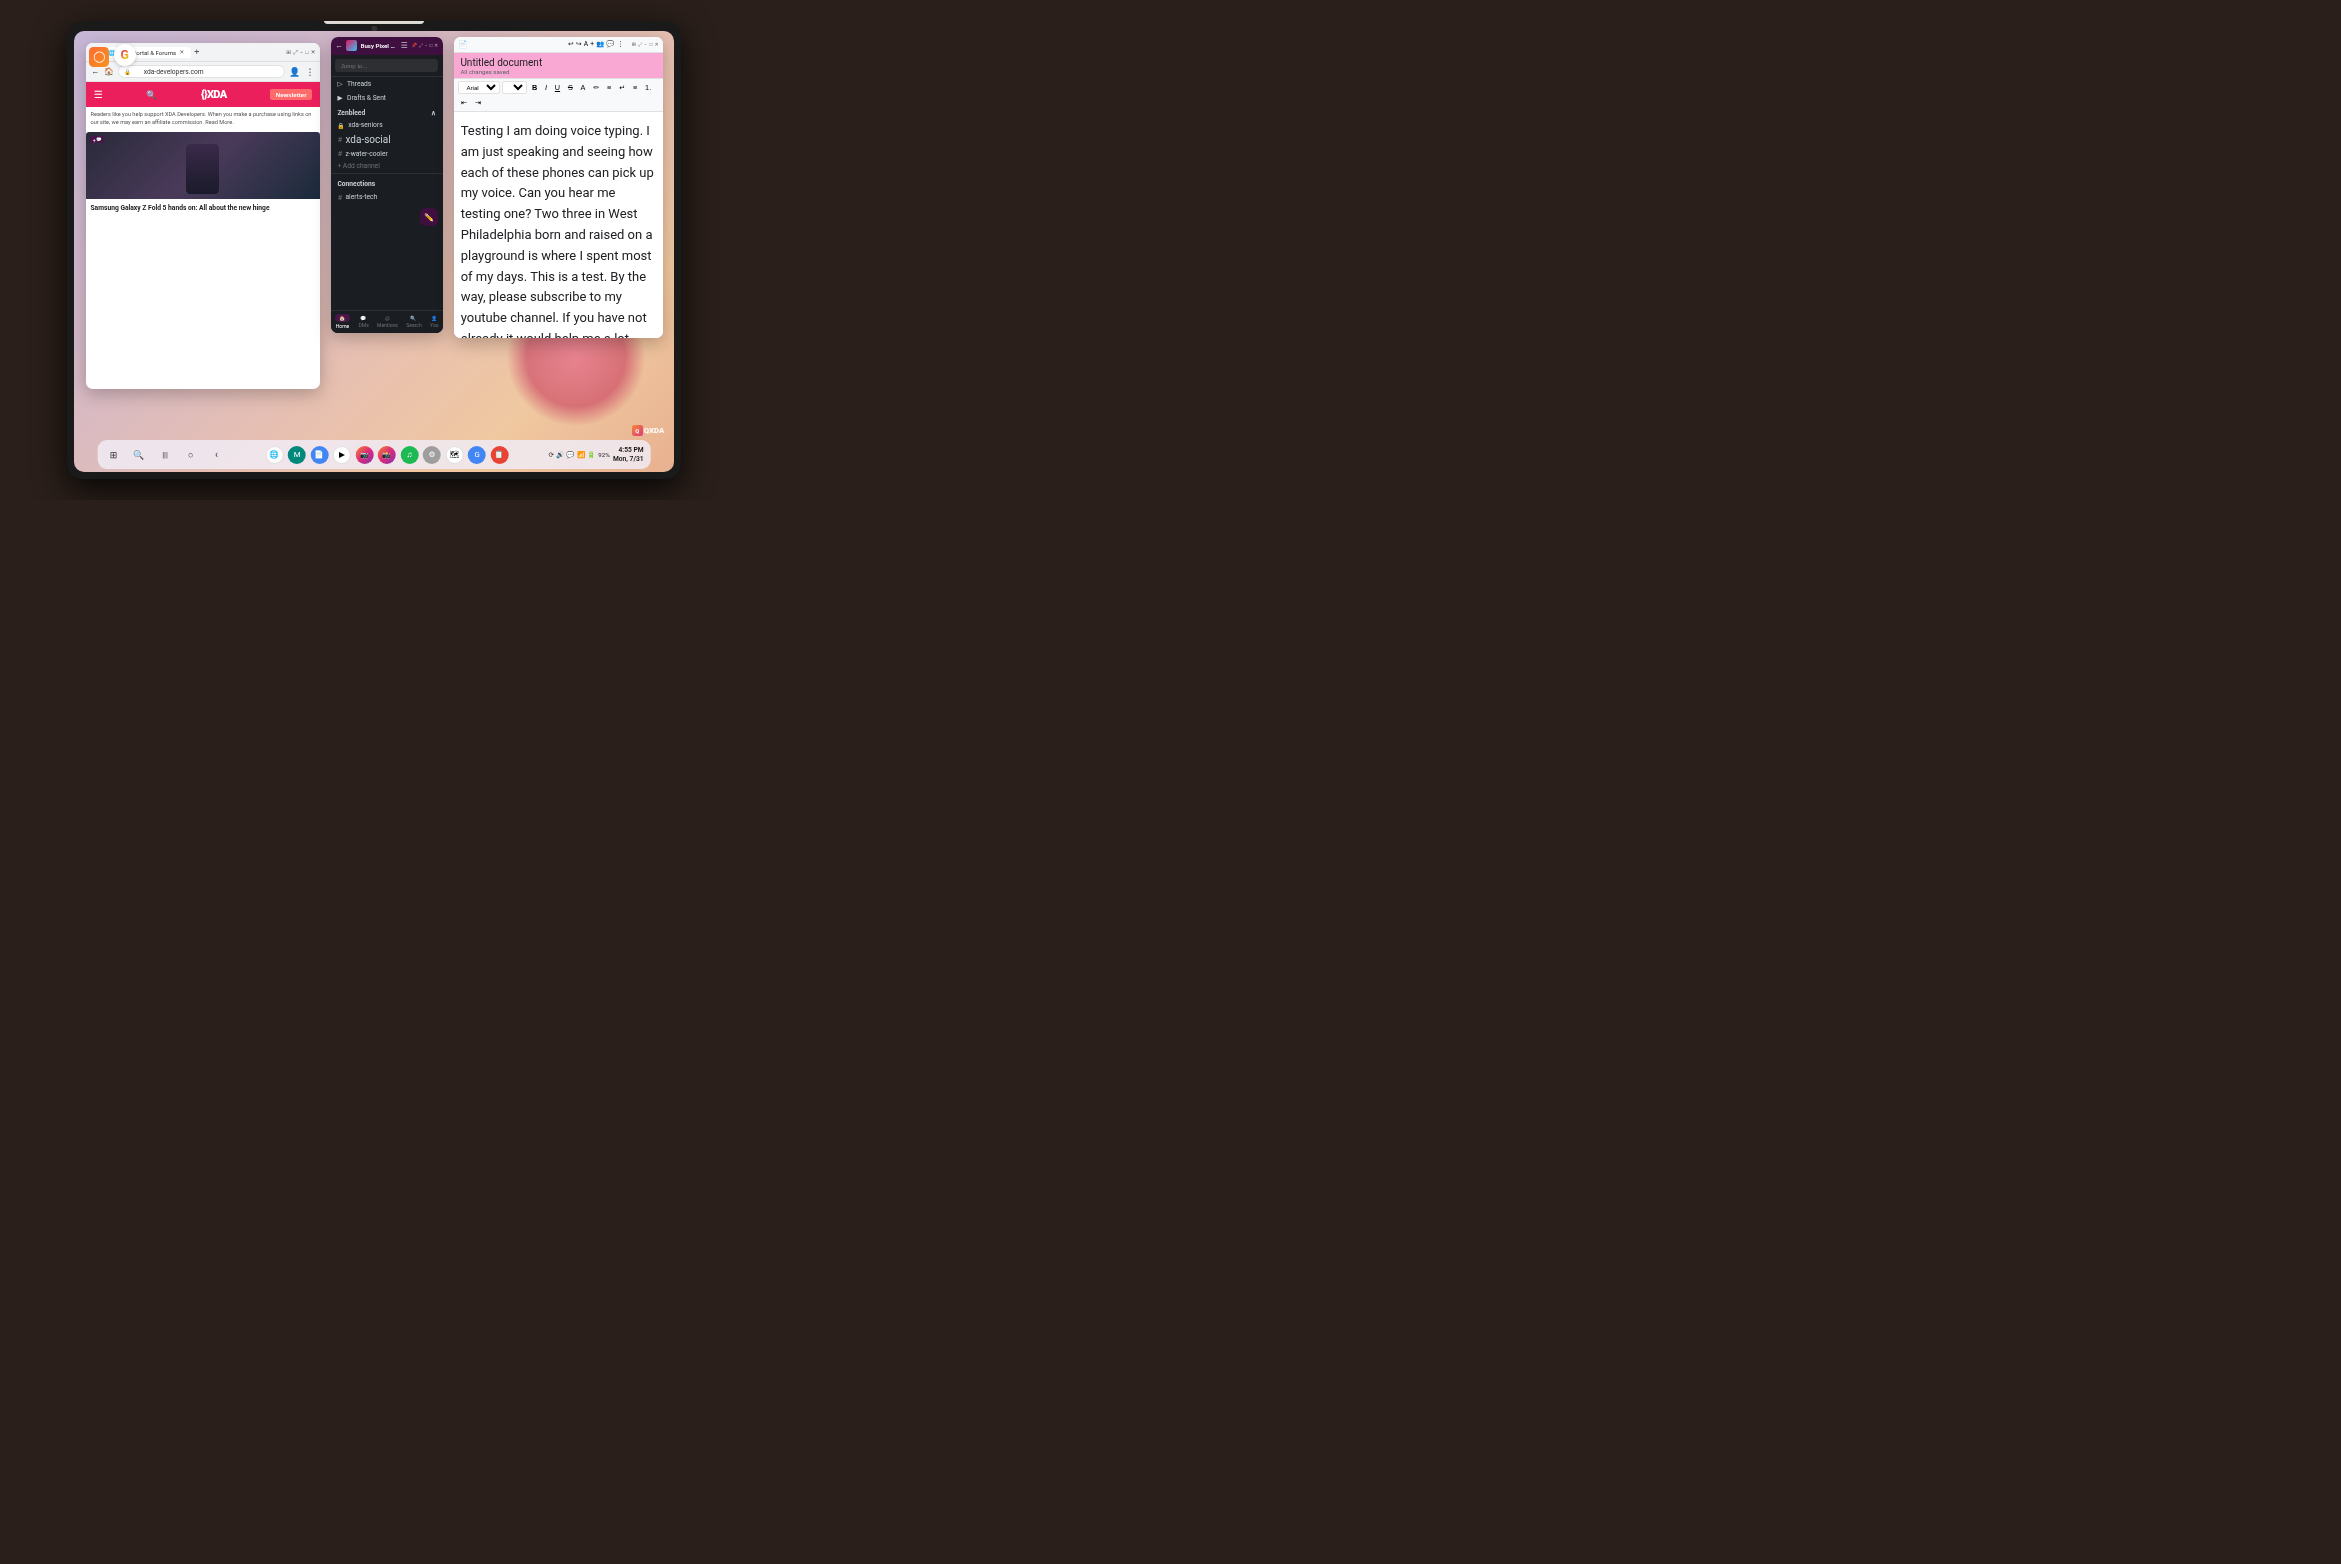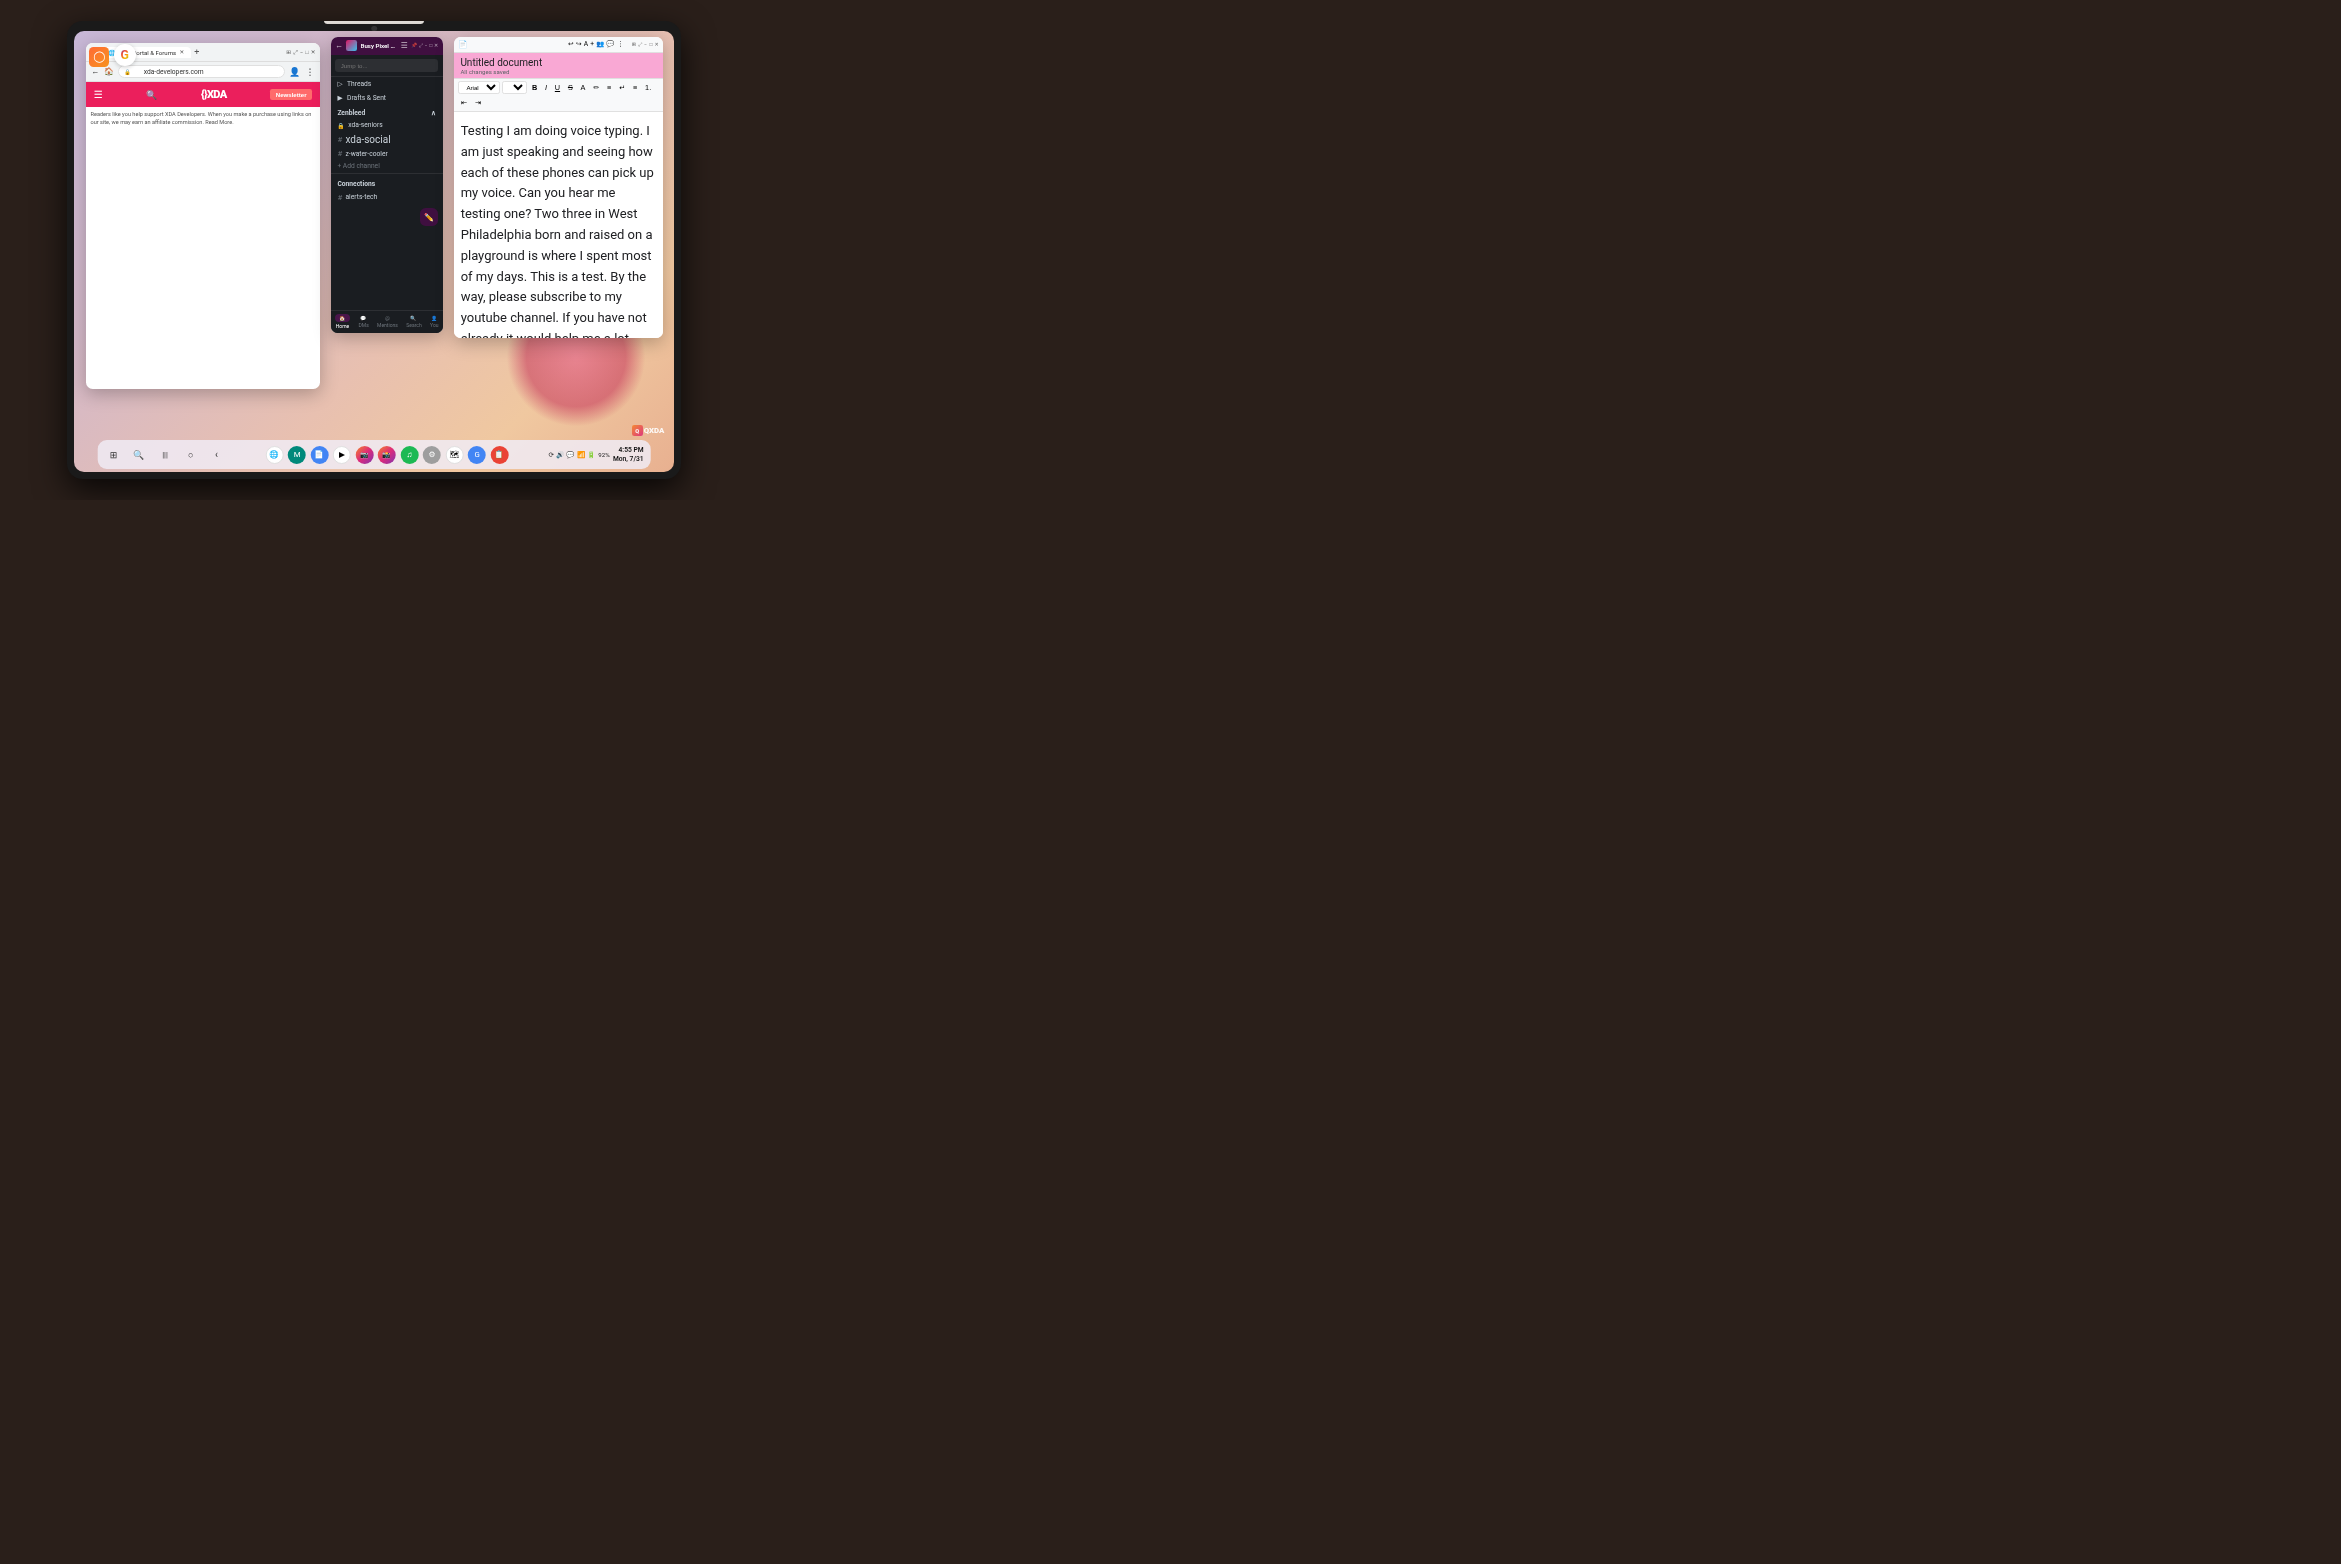--- a/index.html
+++ b/index.html
@@ -579,20 +579,35 @@
         <span style="color:white;font-size:10px;cursor:pointer;">☰</span>
         <span style="color:white;font-size:9px;cursor:pointer;">🔍</span>
         <span style="color:white;font-size:11px;font-weight:900;letter-spacing:-0.6px;">{}XDA</span>
         <button class="newsletter-btn">Newsletter</button>
       </div>
 
       <div class="xda-content">
         <span>Readers like you help support XDA Developers. When you make a purchase using links on our site, we may earn an affiliate commission. Read More.</span>
       </div>
 
+      <div class="article-card">
+        <div class="article-img-placeholder">
+
+          <div style="width:33px;height:50px;background:linear-gradient(to bottom,#3a2a4a,#1a1a2a);border-radius:4.5px;margin:0 auto;"></div>
+          <div class="article-notification">
+            <div class="notif-badge">
+              <span>+</span>
+              <span style="font-size:4.5px;">💬</span>
+            </div>
+          </div>
+        </div>
+        <div style="padding:3.3px 4.5px;">
+          <span style="font-size:6.7px;font-weight:700;color:#202124;line-height:1.4;">Samsung Galaxy Z Fold 5 hands on: All about the new hinge</span>
+        </div>
+      </div>
 
     </div>
 
     <div class="app-window slack-window">
 
       <div class="slack-titlebar">
         <span style="color:rgba(255,255,255,0.7);font-size:7.8px;cursor:pointer;">←</span>
         <div style="width:11px;height:11px;background:linear-gradient(135deg,#e01563,#36c5f0);border-radius:2.2px;flex-shrink:0;"></div>
         <span class="slack-title">Busy Pixel M...</span>
         <span style="color:rgba(255,255,255,0.7);font-size:7.8px;cursor:pointer;">☰</span>

